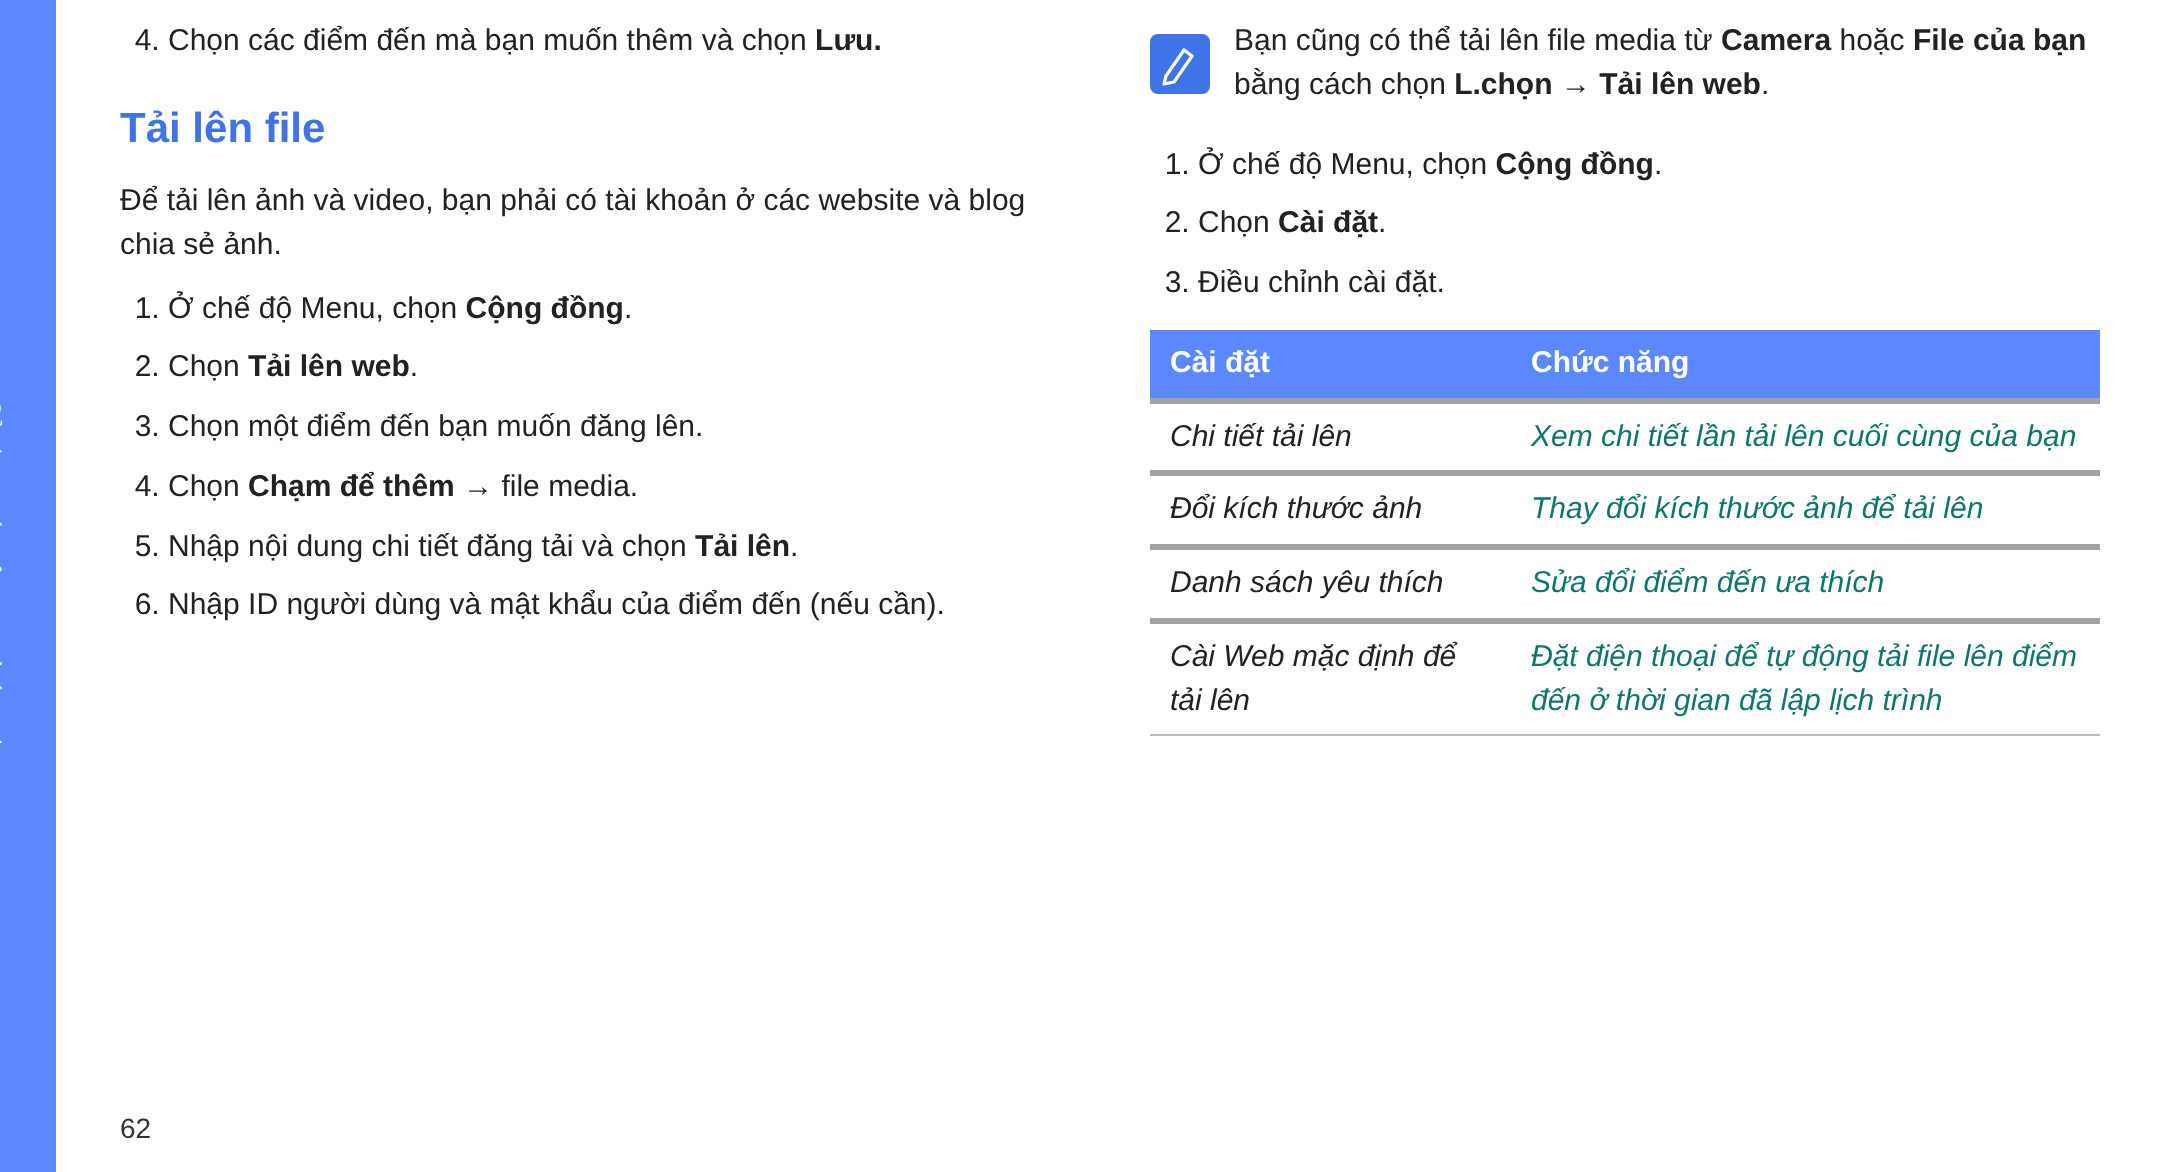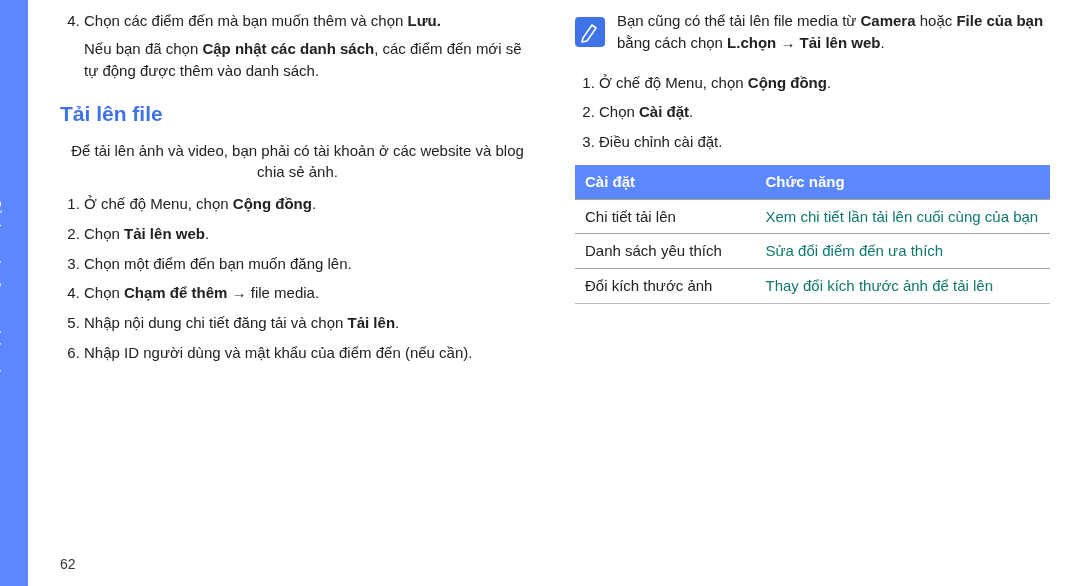--- a/index.html
+++ b/index.html
@@ -54,21 +54,20 @@
     margin-bottom: 8px;
   }
   h2.section {
     color: #3f73e8;
     font-size: 21px;
     font-weight: bold;
     margin: 18px 0 10px 0;
   }
   p.lead {
     margin: 0 0 10px 0;
-    text-align: center;
   }
   .note-box {
     display: flex;
     align-items: center;
     gap: 12px;
     margin: 0 0 18px 0;
   }
   .note-icon {
     width: 30px;
     height: 30px;
@@ -93,23 +92,24 @@
   table.settings th {
     background: #5b87ff;
     color: #fff;
     text-align: left;
     font-weight: bold;
     padding: 6px 10px;
     font-size: 15px;
   }
   table.settings td {
     padding: 6px 10px;
-    border-top: 1px solid #a3a3a3;
+    border-top: 3px solid #a3a3a3;
     vertical-align: top;
     font-size: 15px;
+    font-style: italic;
   }
   table.settings tr:last-child td {
     border-bottom: 1px solid #bbb;
   }
   table.settings td.func {
     color: #0f766e;
   }
   .page-num {
     position: absolute;
     left: 60px;
@@ -127,23 +127,20 @@
   <div class="side-tab-text">Sử dụng các công cụ và ứng dụng</div>
 </div>
 
 <div class="page">
 
   <div class="col">
 
     <ol class="numlist" start="4">
       <li>
         <span>Chọn các điểm đến mà bạn muốn thêm và chọn </span><b>Lưu.</b>
-        <div style="margin-top:6px">
-          <span>Nếu bạn đã chọn </span><b>Cập nhật các danh sách</b><span>, các điểm đến mới sẽ tự động được thêm vào danh sách.</span>
-        </div>
       </li>
     </ol>
 
     <h2 class="section">Tải lên file</h2>
 
     <p class="lead">Để tải lên ảnh và video, bạn phải có tài khoản ở các website và blog chia sẻ ảnh.</p>
 
     <ol class="numlist">
       <li><span>Ở chế độ Menu, chọn </span><b>Cộng đồng</b><span>.</span></li>
       <li><span>Chọn </span><b>Tải lên web</b><span>.</span></li>
@@ -180,25 +177,29 @@
           <th style="width:38%">Cài đặt</th>
           <th>Chức năng</th>
         </tr>
       </thead>
       <tbody>
         <tr>
           <td>Chi tiết tải lên</td>
           <td class="func">Xem chi tiết lần tải lên cuối cùng của bạn</td>
         </tr>
         <tr>
+          <td>Đổi kích thước ảnh</td>
+          <td class="func">Thay đổi kích thước ảnh để tải lên</td>
+        </tr>
+        <tr>
           <td>Danh sách yêu thích</td>
           <td class="func">Sửa đổi điểm đến ưa thích</td>
         </tr>
         <tr>
-          <td>Đổi kích thước ảnh</td>
-          <td class="func">Thay đổi kích thước ảnh để tải lên</td>
+          <td>Cài Web mặc định để tải lên</td>
+          <td class="func">Đặt điện thoại để tự động tải file lên điểm đến ở thời gian đã lập lịch trình</td>
         </tr>
       </tbody>
     </table>
   </div>
 </div>
 
 <div class="page-num">62</div>
 
 </body></html>

